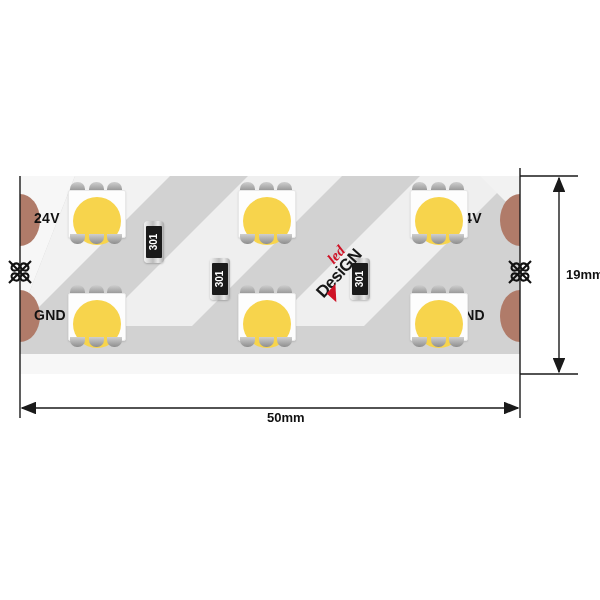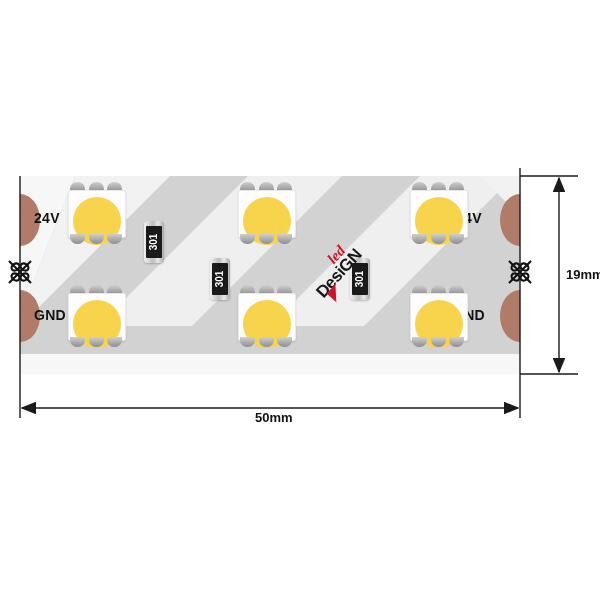--- a/index.html
+++ b/index.html
@@ -249,16 +249,16 @@
     <line x1="20" y1="176" x2="20" y2="418" stroke="#1a1a1a" stroke-width="1.4"></line>
     <line x1="520" y1="168" x2="520" y2="418" stroke="#1a1a1a" stroke-width="1.4"></line>
     <line x1="520" y1="176" x2="578" y2="176" stroke="#1a1a1a" stroke-width="1.4"></line>
     <line x1="520" y1="374" x2="578" y2="374" stroke="#1a1a1a" stroke-width="1.4"></line>
 
     <line x1="22" y1="408" x2="518" y2="408" stroke="#1a1a1a" stroke-width="1.4" marker-start="url(#al)" marker-end="url(#ar)"></line>
 
     <line x1="559" y1="178" x2="559" y2="372" stroke="#1a1a1a" stroke-width="1.4" marker-start="url(#al)" marker-end="url(#ar)"></line>
   </svg>
 
-  <div class="dlabel" style="left:252px;top:410px;">50mm</div>
+  <div class="dlabel" style="left:264px;top:410px;">50mm</div>
   <div class="dlabel" style="left:563px;top:267px;">19mm</div>
 
 </div>
 
 </body></html>

